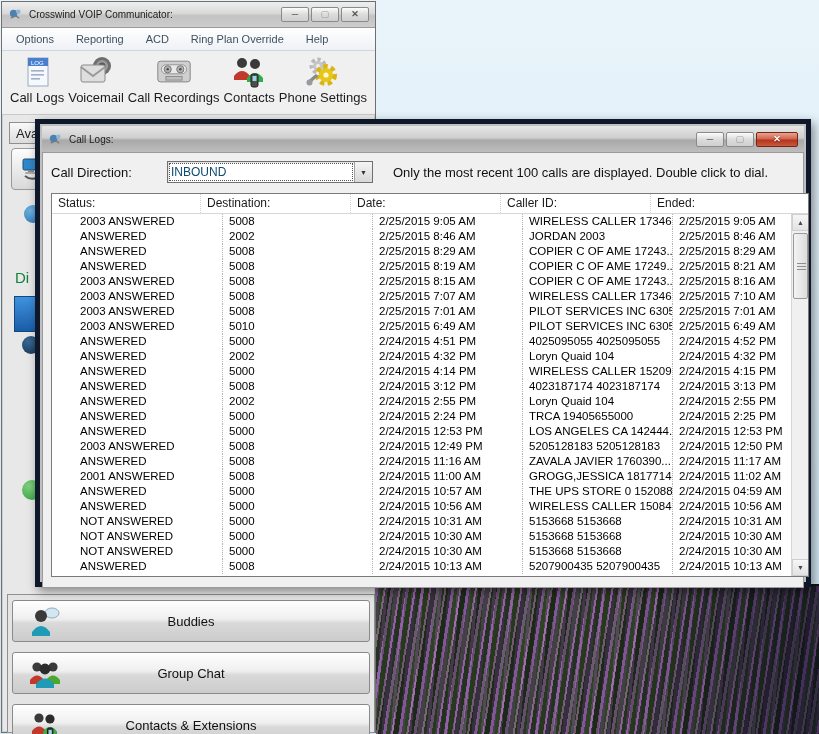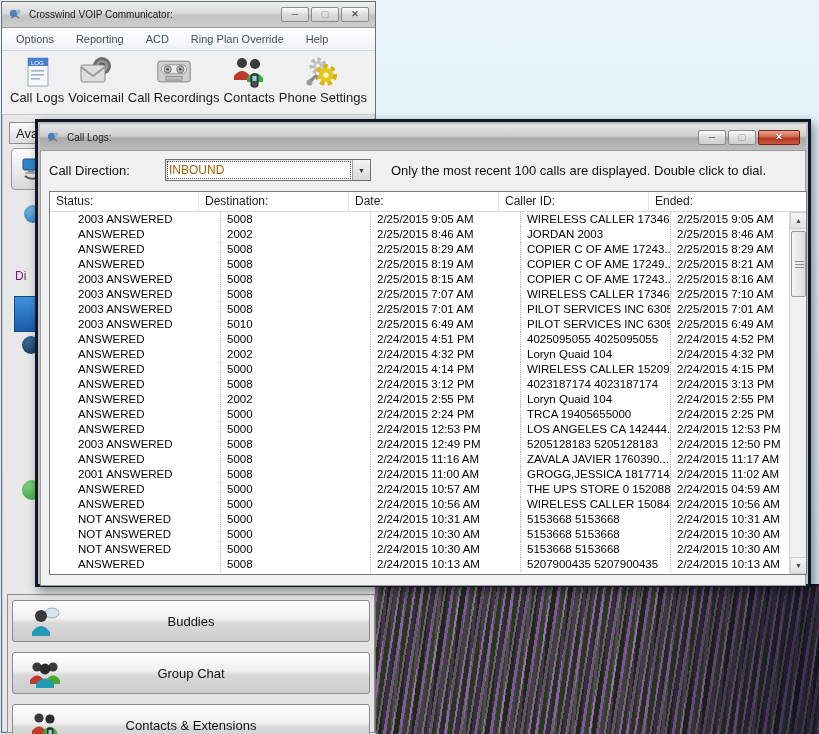--- a/index.html
+++ b/index.html
@@ -53,49 +53,49 @@
   
   .avail-bar { position:absolute; left:7px; top:120px; width:60px; height:22px;
     border:1px solid #8f8f8f; background:linear-gradient(180deg,#fafafa,#dcdcdc);
     font-size:13px; color:#222; padding:3px 0 0 6px; }
   .side-tab { position:absolute; left:9px; top:146px; width:42px; height:42px;
     border:1px solid #9a9a9a; border-radius:4px 0 0 4px;
     background:linear-gradient(180deg,#fdfdfd,#d9d9d9); display:flex; align-items:center; justify-content:center; }
   .side-tab svg { width:26px; height:26px; }
   .dot { position:absolute; border-radius:50%; }
   .dot-blue  { left:22px; top:203px; width:18px; height:18px; background:radial-gradient(circle at 35% 30%,#6fb3e0,#2470ae); }
-  .dial-label { position:absolute; left:13px; top:267px; font-size:12px; color:#701a75; }
+  .dial-label { position:absolute; left:13px; top:267px; font-size:15px; color:#15803d; }
   .blue-btn { position:absolute; left:12px; top:294px; width:28px; height:36px;
     background:linear-gradient(180deg,#3f92df,#1a5ca8); border:1px solid #12477f; }
   .dot-navy  { left:20px; top:334px; width:18px; height:18px; background:radial-gradient(circle at 35% 30%,#3a6a95,#122f4e); }
   .dot-green { left:20px; top:478px; width:20px; height:20px; background:radial-gradient(circle at 35% 30%,#7fd07f,#2f9a39); }
 
   
   .nav-panel { position:absolute; left:5px; top:592px; width:368px; height:139px;
     border:1px solid #8f8f8f; background:#e4e4e4; padding:5px 4px; }
   .nav-btn { position:relative; height:42px; margin-bottom:10px; border:1px solid #8a8a8a; border-radius:3px;
     background:linear-gradient(180deg,#ffffff 0%,#efefef 45%,#d9d9d9 55%,#cccccc 100%);
     display:flex; align-items:center; justify-content:center; }
   .nav-btn:last-child { margin-bottom:0; }
   .nav-btn svg { position:absolute; left:16px; top:5px; width:32px; height:32px; }
   .nav-label { font-size:13px; color:#111; }
 
   
   .dialog { position:absolute; left:35px; top:119px; width:776px; height:468px;
-    border:3px solid #0f172a; background:#bfbfbf; padding:2px;
+    border:5px solid #0f172a; background:#bfbfbf; padding:2px;
     box-shadow:3px 4px 10px rgba(0,0,0,.45); }
   .dialog .titlebar { height:27px;
     background:linear-gradient(180deg,#e6e6e6 0%,#cfcfcf 45%,#a9a9a9 55%,#bdbdbd 100%); }
   .dialog-client { position:relative; height:435px; background:#f0f0f0; border:1px solid #9c9c9c; border-top:none; }
 
   .direction-row { display:flex; align-items:center; height:38px; padding-left:8px; }
   .direction-label { font-size:13px; color:#111; width:116px; }
   .combo { display:flex; width:206px; height:22px; border:1px solid #707070; background:#fff;
     box-shadow:inset 1px 1px 0 #e3e3e3; }
-  .combo-text { flex:1; font-size:12px; color:#a16207; padding:3px 2px 0 3px; outline:1px dotted #555; outline-offset:-2px; white-space:nowrap; overflow:hidden; }
+  .combo-text { flex:1; font-size:12px; color:#0c4a6e; padding:3px 2px 0 3px; outline:1px dotted #555; outline-offset:-2px; white-space:nowrap; overflow:hidden; }
   .combo-btn { width:18px; border-left:1px solid #a0a0a0;
     background:linear-gradient(180deg,#f4f4f4,#d8d8d8); display:flex; align-items:center; justify-content:center; }
   .combo-btn::before { content:"▼"; font-size:7px; color:#333; }
   .info-text { font-size:13px; color:#111; margin-left:20px; white-space:nowrap; }
 
   .grid { position:absolute; left:8px; top:40px; width:758px; height:384px;
     background:#fff; border:1px solid #7a7a7a; display:flex; flex-direction:column; }
   .grid-head { display:flex; height:20px; border-bottom:1px solid #d8d8d8; flex:0 0 auto; }
   .th { font-size:12px; color:#1a1a1a; padding:2px 0 0 6px; white-space:nowrap; overflow:hidden; }
   .th + .th { border-left:1px dotted #cfcfcf; }

